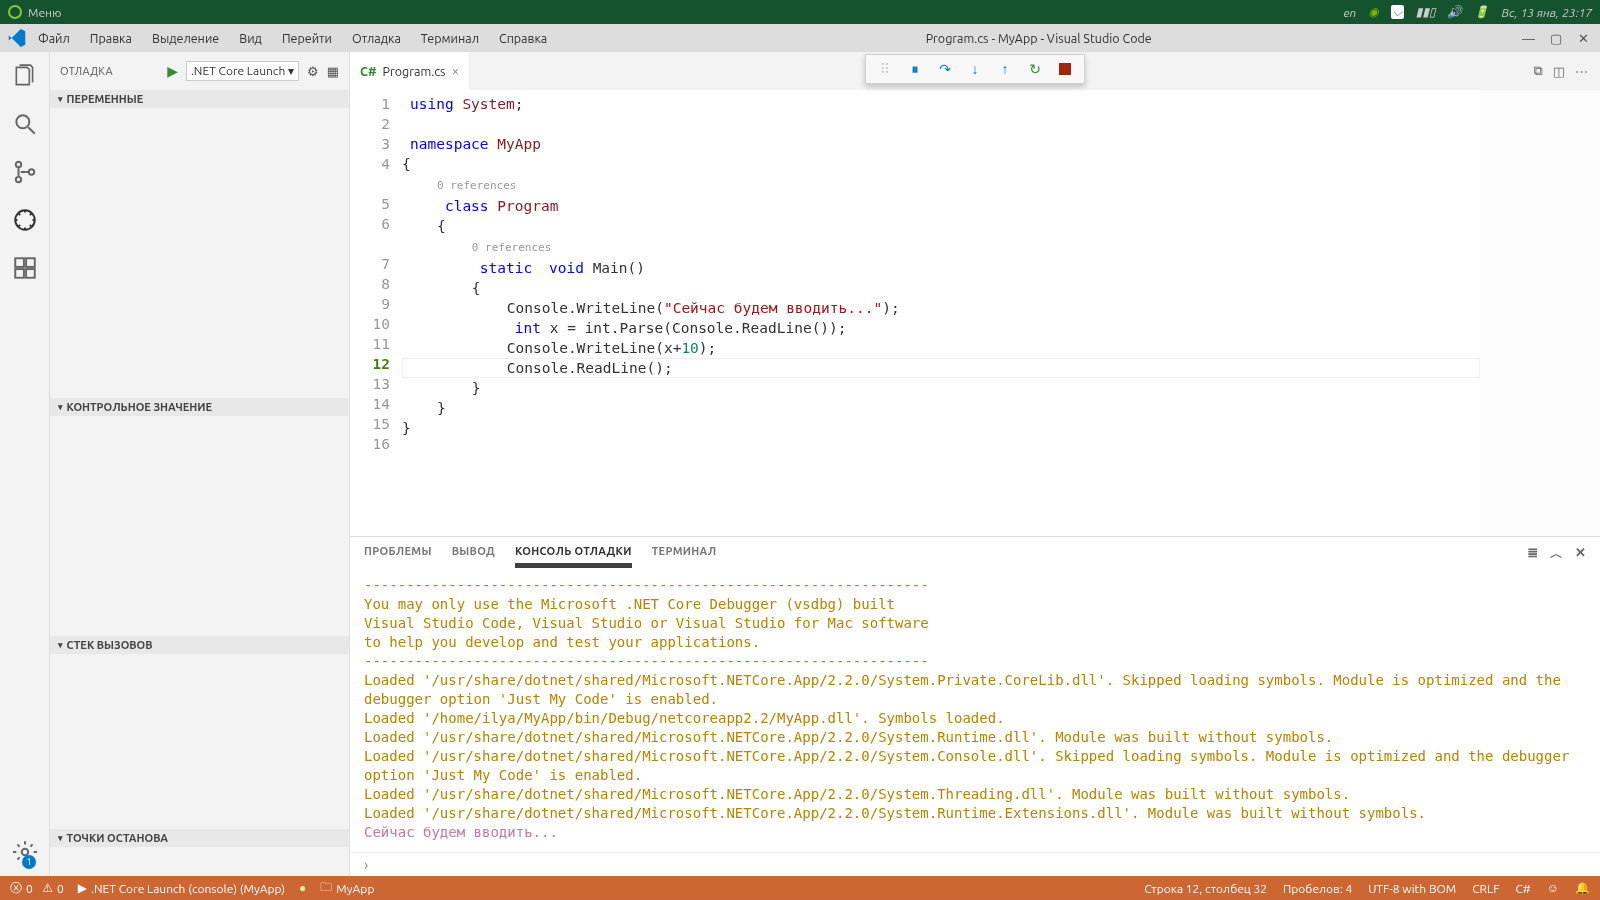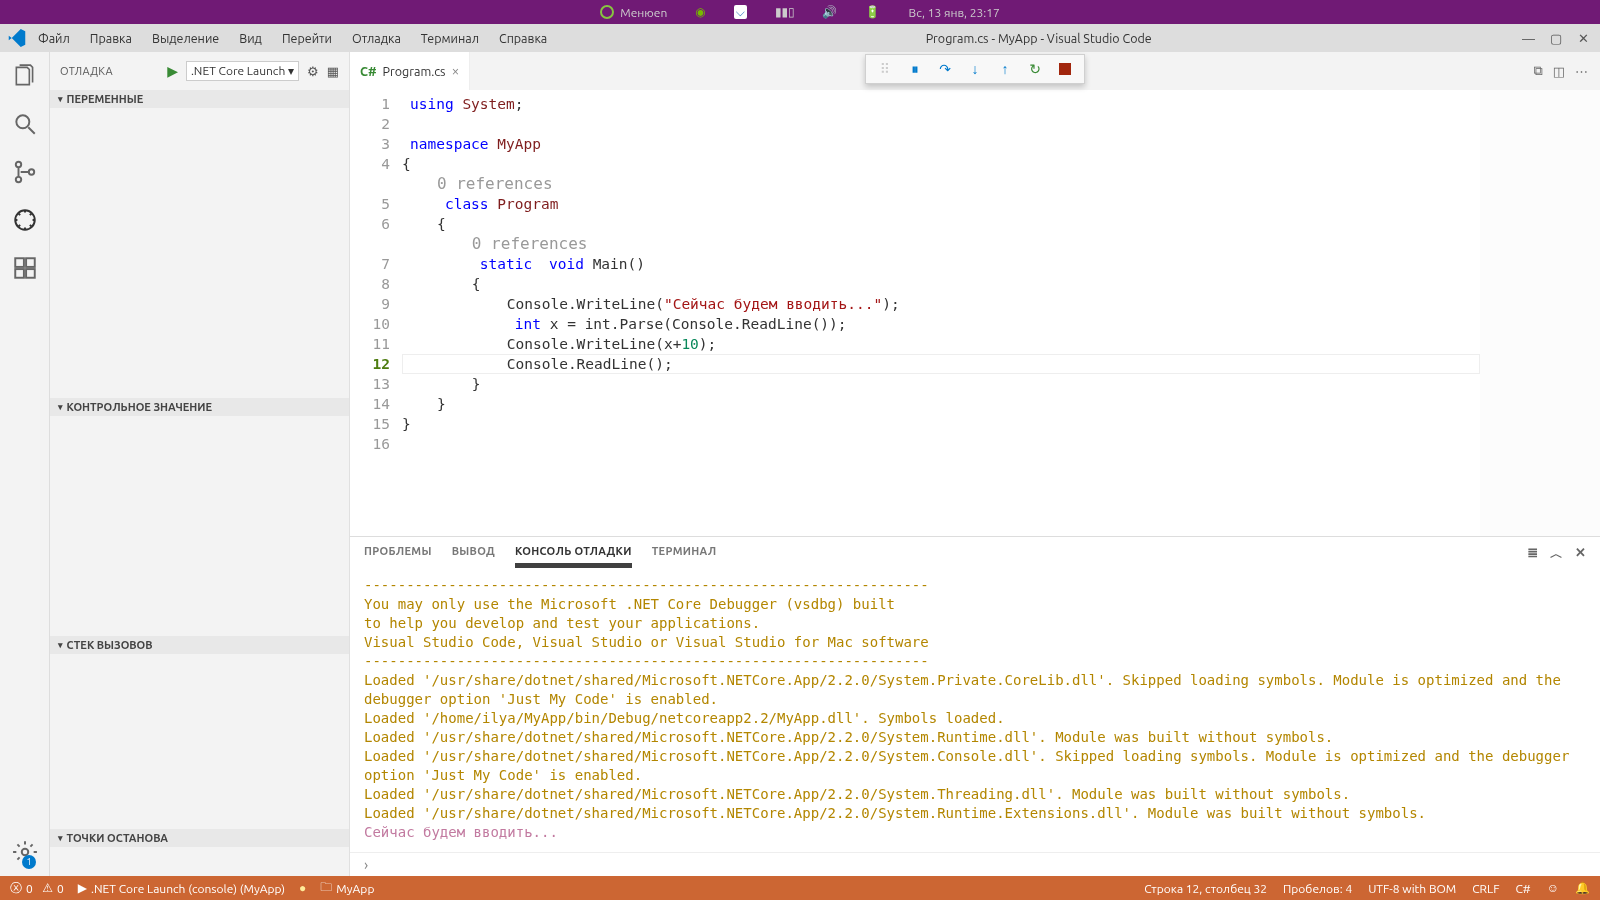--- a/index.html
+++ b/index.html
@@ -1,21 +1,21 @@
 <!DOCTYPE html>
 <html><head>
 <meta charset="utf-8">
 <style>
 * { margin: 0; padding: 0; box-sizing: border-box; }
 body { font-family: "Ubuntu", "Segoe UI", sans-serif; font-size: 13px; background: #fff; color: #333; overflow: hidden; width: 1600px; height: 900px; }
 
 
-.os-bar { height: 24px; background: #701a75; color: #ccc; display: flex; align-items: center; padding: 0 8px; font-size: 12px; justify-content: center; }
+.os-bar { height: 24px; background: #14532d; color: #ccc; display: flex; align-items: center; padding: 0 8px; font-size: 12px; justify-content: space-between; }
 .os-bar-left { display: flex; align-items: center; gap: 6px; }
-.os-bar-right { display: flex; align-items: center; gap: 28px; }
+.os-bar-right { display: flex; align-items: center; gap: 12px; font-style: italic; }
 .menu-dot { width: 14px; height: 14px; border-radius: 50%; border: 2px solid #87c540; display: inline-block; }
 
 
 .titlebar { height: 28px; background: #ddd; display: flex; align-items: center; padding: 0 8px; justify-content: space-between; }
 .titlebar-left { display: flex; align-items: center; gap: 4px; }
 .titlebar-center { flex: 1; text-align: center; color: #333; font-size: 12.5px; }
 .titlebar-right { display: flex; gap: 14px; align-items:center;}
 .menu-item { padding: 4px 8px; color: #333; font-size: 12.5px; cursor: pointer; }
 .win-btn { width: 14px; height: 14px; cursor: pointer; color:#555; }
 
@@ -60,21 +60,21 @@
 .dbg-pause { color: #007acc; }
 .dbg-step { color: #007acc; }
 .dbg-restart { color: #388a34; }
 .dbg-stop { width: 12px; height: 12px; background: #a1260d; }
 .dbg-grip { color: #ccc; cursor: move; }
 
 
 .code-area { flex: 1; display: flex; font-family: "Droid Sans Mono","Consolas",monospace; font-size: 14.5px; overflow: hidden; position: relative; }
 .gutter { width: 52px; text-align: right; color: #999; padding: 4px 12px 0 0; line-height: 20px; user-select: none; }
 .code-body { padding-top: 4px; line-height: 20px; flex: 1; white-space: pre; }
-.codelens { color: #999; font-size: 16px; padding-left: 0; }
+.codelens { color: #999; font-size: 11px; padding-left: 0; }
 .kw { color: #0000ff; margin-left: 8px; }
 .ty { color: #7f1d1d; }
 .str { color: #a31515; }
 .num { color: #09885a; }
 .current-line { background: none; box-shadow: inset 0 0 0 1px #eee; display: inline-block; width: 100%; }
 .minimap { width: 120px; background: #fafafa; opacity: 0.6; }
 
 
 .panel { height: 340px; border-top: 1px solid #ddd; display: flex; flex-direction: column; }
 .panel-tabs { display: flex; padding: 8px 14px 0; gap: 20px; position: relative; font-weight: bold; }
@@ -282,22 +282,22 @@
         <span class="panel-tab">ТЕРМИНАЛ</span>
         <div class="panel-actions">
           <span class="panel-action">≣</span>
           <span class="panel-action">︿</span>
           <span class="panel-action">✕</span>
         </div>
       </div>
       <div class="panel-body">
 <div class="log-warn">-------------------------------------------------------------------</div>
 <div class="log-warn">You may only use the Microsoft .NET Core Debugger (vsdbg) built</div>
+<div class="log-warn">Visual Studio Code, Visual Studio or Visual Studio for Mac software</div>
 <div class="log-warn">to help you develop and test your applications.</div>
-<div class="log-warn">Visual Studio Code, Visual Studio or Visual Studio for Mac software</div>
 <div class="log-warn">-------------------------------------------------------------------</div>
 <div class="log-warn">Loaded '/usr/share/dotnet/shared/Microsoft.NETCore.App/2.2.0/System.Private.CoreLib.dll'. Skipped loading symbols. Module is optimized and the debugger option 'Just My Code' is enabled.</div>
 <div class="log-warn">Loaded '/home/ilya/MyApp/bin/Debug/netcoreapp2.2/MyApp.dll'. Symbols loaded.</div>
 <div class="log-warn">Loaded '/usr/share/dotnet/shared/Microsoft.NETCore.App/2.2.0/System.Runtime.dll'. Module was built without symbols.</div>
 <div class="log-warn">Loaded '/usr/share/dotnet/shared/Microsoft.NETCore.App/2.2.0/System.Console.dll'. Skipped loading symbols. Module is optimized and the debugger option 'Just My Code' is enabled.</div>
 <div class="log-warn">Loaded '/usr/share/dotnet/shared/Microsoft.NETCore.App/2.2.0/System.Threading.dll'. Module was built without symbols.</div>
 <div class="log-warn">Loaded '/usr/share/dotnet/shared/Microsoft.NETCore.App/2.2.0/System.Runtime.Extensions.dll'. Module was built without symbols.</div>
 <div class="log-pink">Сейчас будем вводить...</div>
       </div>
       <div class="breadcrumb-row">›</div>

